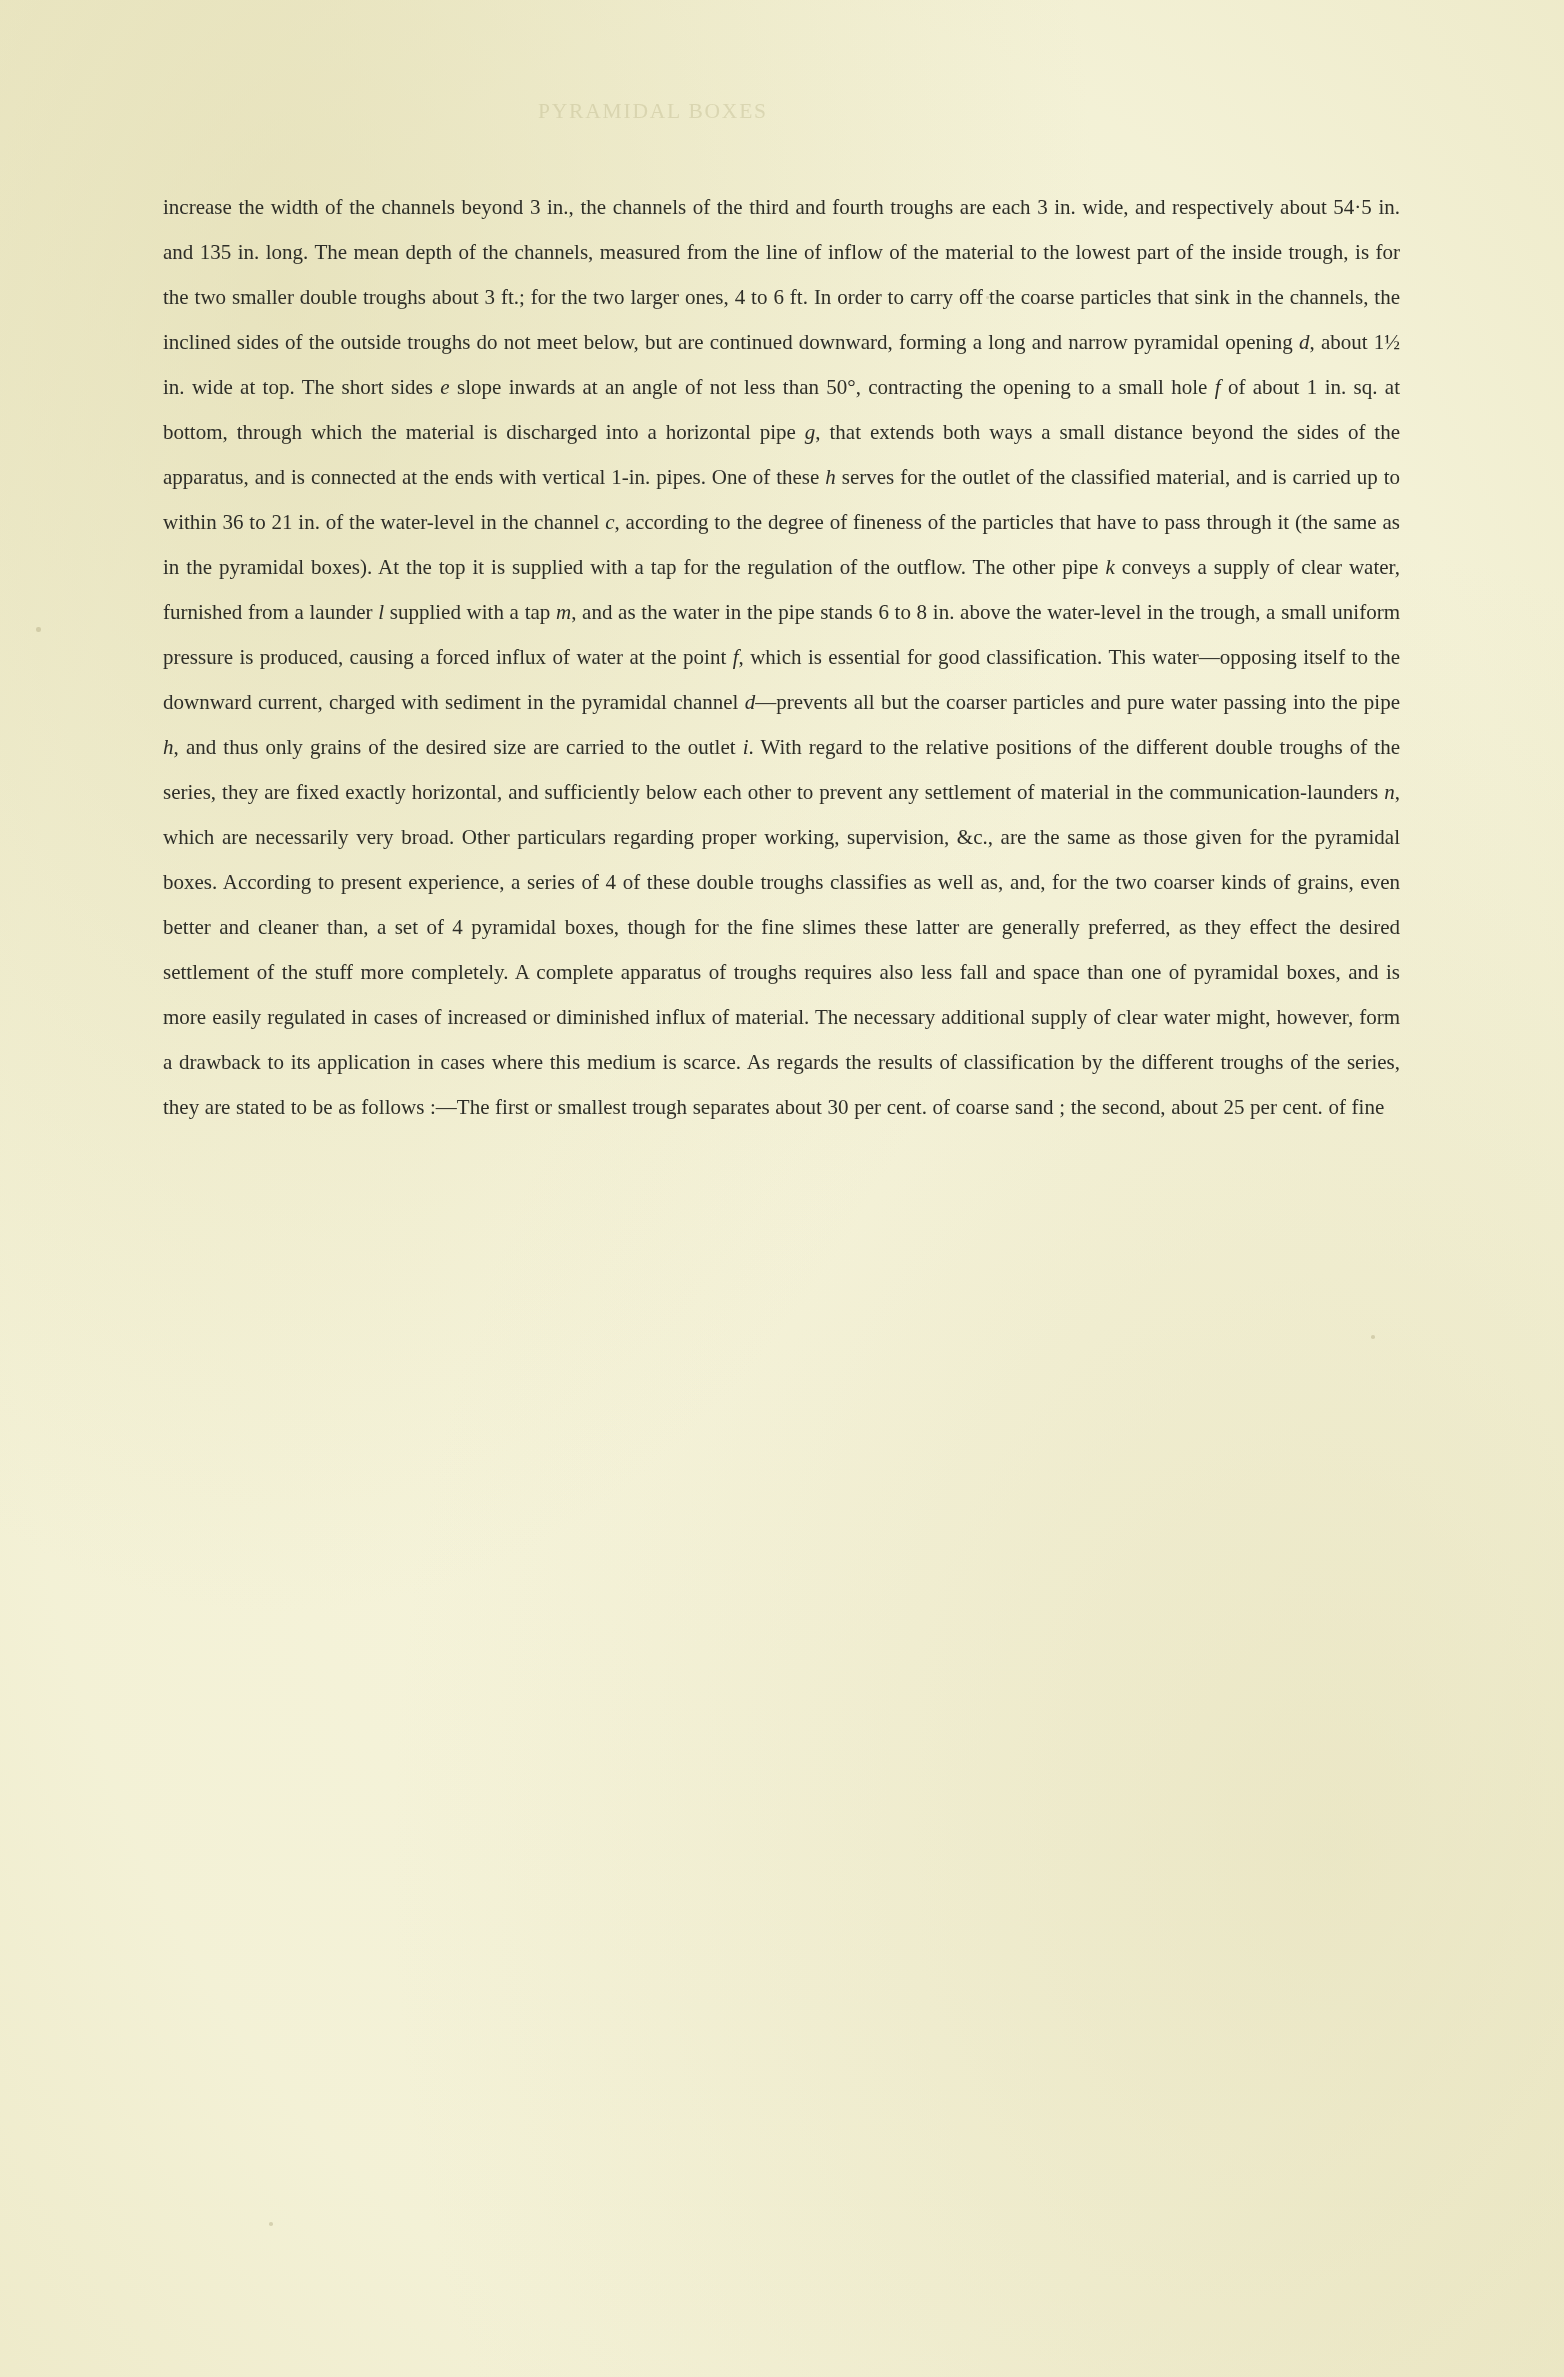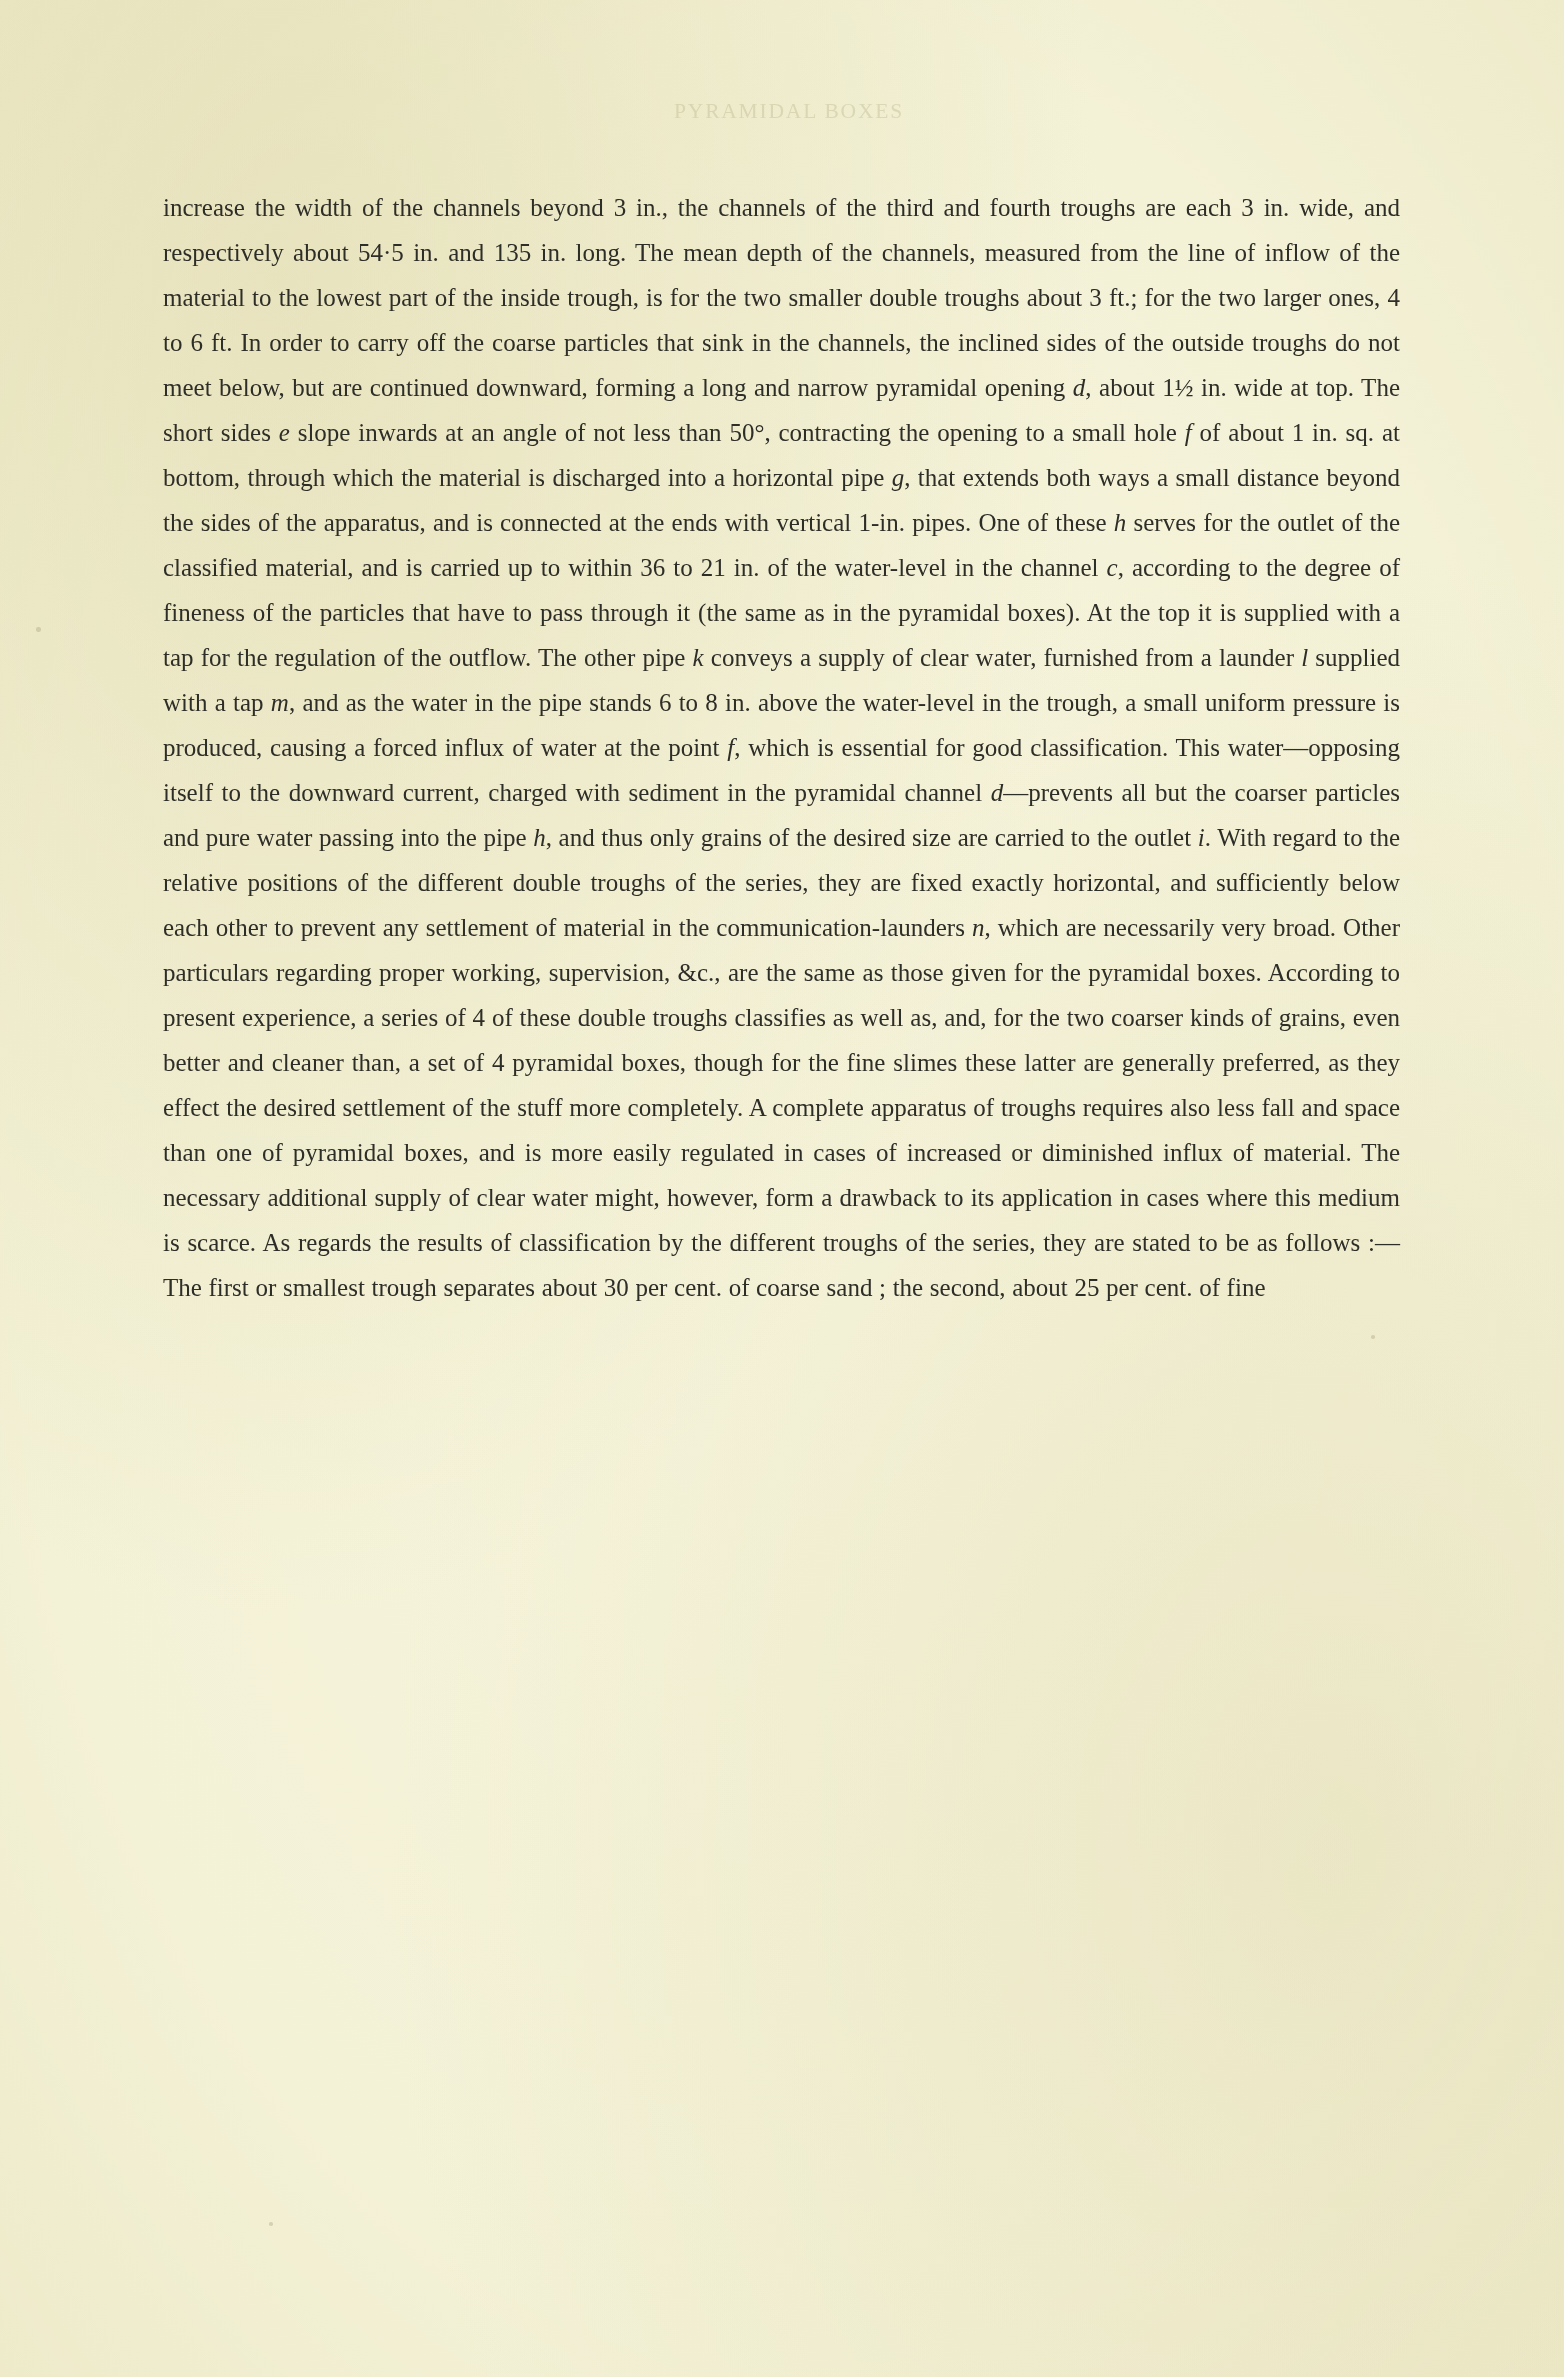--- a/index.html
+++ b/index.html
@@ -54,21 +54,21 @@
     top: -10.8px;
     font-size: 30.5px;
     letter-spacing: 0.4px;
     color: #35352e;
   }
   .body-text {
     position: absolute;
     left: 163px;
     top: 185px;
     width: 1237px;
-    font-size: 25px;
+    font-size: 21px;
     line-height: 45px;
     text-align: justify;
     text-justify: inter-word;
     color: #2e2e28;
     word-spacing: 0.4px;
   }
   .body-text p {
     margin: 0;
     text-indent: 0;
   }
@@ -76,21 +76,20 @@
     font-style: italic;
   }
   .ghost {
     position: absolute;
     left: 538px;
     top: 99px;
     width: 502px;
     font-size: 21.5px;
     letter-spacing: 1.8px;
     color: rgba(180,175,130,0.35);
-    text-align: center;
     pointer-events: none;
   }
   .speck {
     position: absolute;
     border-radius: 50%;
     background: rgba(150,140,95,0.30);
   }
 </style>
 </head>
 <body>

